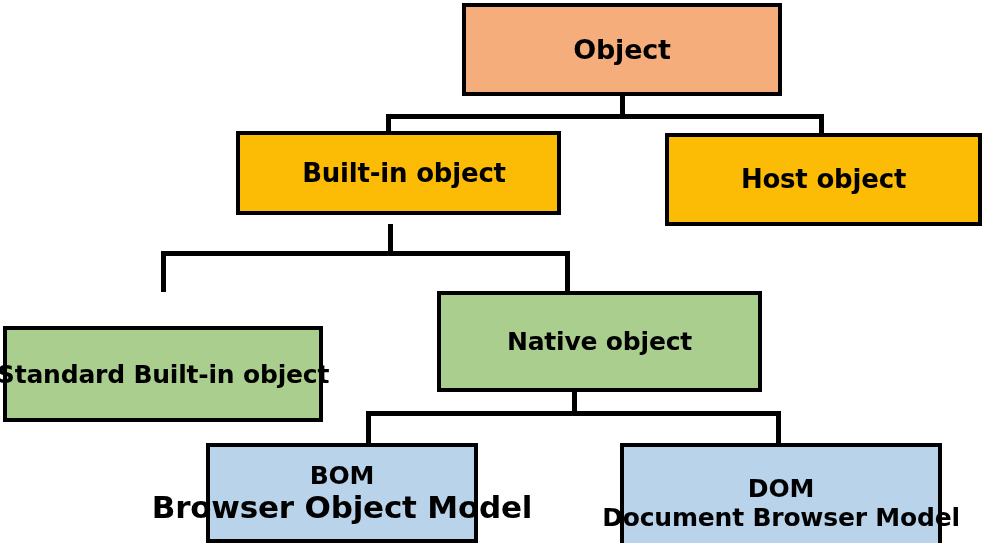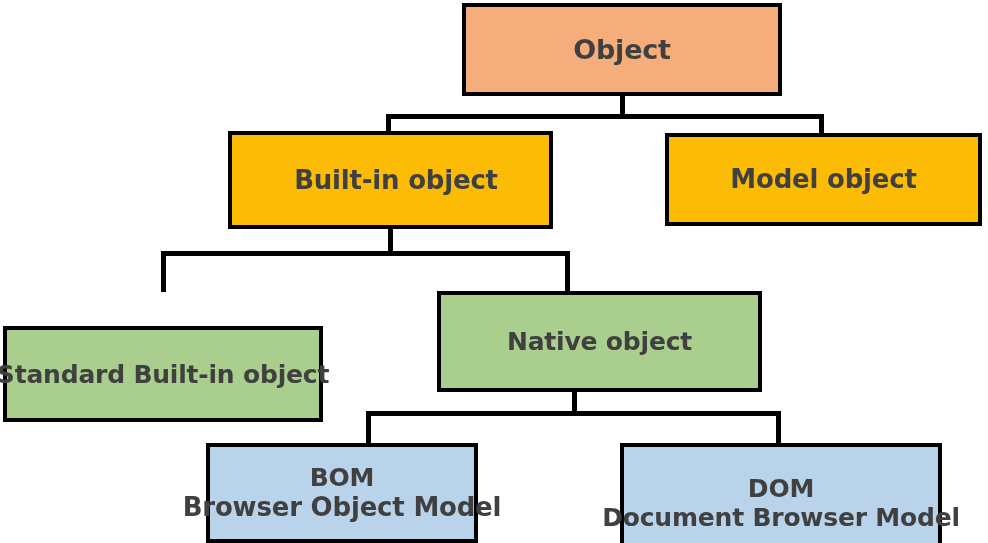--- a/index.html
+++ b/index.html
@@ -17,21 +17,21 @@
   }
   .node {
     position: absolute;
     box-sizing: border-box;
     border: 4px solid #000000;
     display: flex;
     flex-direction: column;
     align-items: center;
     justify-content: center;
     text-align: right;
-    color: #404040;
+    color: #000000;
     z-index: 3;
   }
   .node-label {
     font-weight: bold;
     line-height: 1.16;
     letter-spacing: -0.2px;
     white-space: pre;
   }
   .node-label.regular {
     font-weight: 600;
@@ -69,39 +69,39 @@
 
   <div class="conn conn-v" style="left:572px; top:384px; height:28px;"></div>
   <div class="conn conn-h" style="left:366px; top:411px; width:415px;"></div>
   <div class="conn conn-v" style="left:366px; top:411px; height:34px;"></div>
   <div class="conn conn-v" style="left:776px; top:411px; height:34px;"></div>
 
   <div class="node" style="left:462px; top:3px; width:320px; height:93px; background:#F4AD7B;">
     <div class="node-label" style="font-size:27px;">Object</div>
   </div>
 
-  <div class="node" style="left:228px; top:131px; width:325px; height:98px; background:#FCBC05;padding-left:11px;">
+  <div class="node" style="left:236px; top:131px; width:325px; height:84px; background:#FCBC05;padding-left:11px;">
     <div class="node-label" style="font-size:26px;">Built-in object</div>
   </div>
 
   <div class="node" style="left:665px; top:133px; width:317px; height:93px; background:#FCBC05;">
-    <div class="node-label" style="font-size:26px;">Model object</div>
+    <div class="node-label" style="font-size:26px;">Host object</div>
   </div>
 
   <div class="node" style="left:3px; top:290px; width:320px; height:96px; background:#A9CE8E;margin-top:36px;">
     <div class="node-label" style="font-size:25px;">Standard Built-in object</div>
   </div>
 
   <div class="node" style="left:437px; top:291px; width:325px; height:101px; background:#A9CE8E;">
     <div class="node-label regular" style="font-size:25px;">Native object</div>
   </div>
 
   <div class="node" style="left:206px; top:443px; width:272px; height:100px; background:#B8D3EA;">
     <div class="node-label" style="font-size:25px;">BOM</div>
-    <div class="node-sublabel" style="font-size:26px;">Browser Object Model</div>
+    <div class="node-sublabel" style="font-size:31px;">Browser Object Model</div>
   </div>
 
   <div class="node" style="left:620px; top:443px; width:322px; height:120px; background:#B8D3EA;">
     <div class="node-label" style="font-size:25px;">DOM</div>
     <div class="node-sublabel" style="font-size:25px;">Document Browser Model</div>
   </div>
 
 </div>
 
 </body></html>

